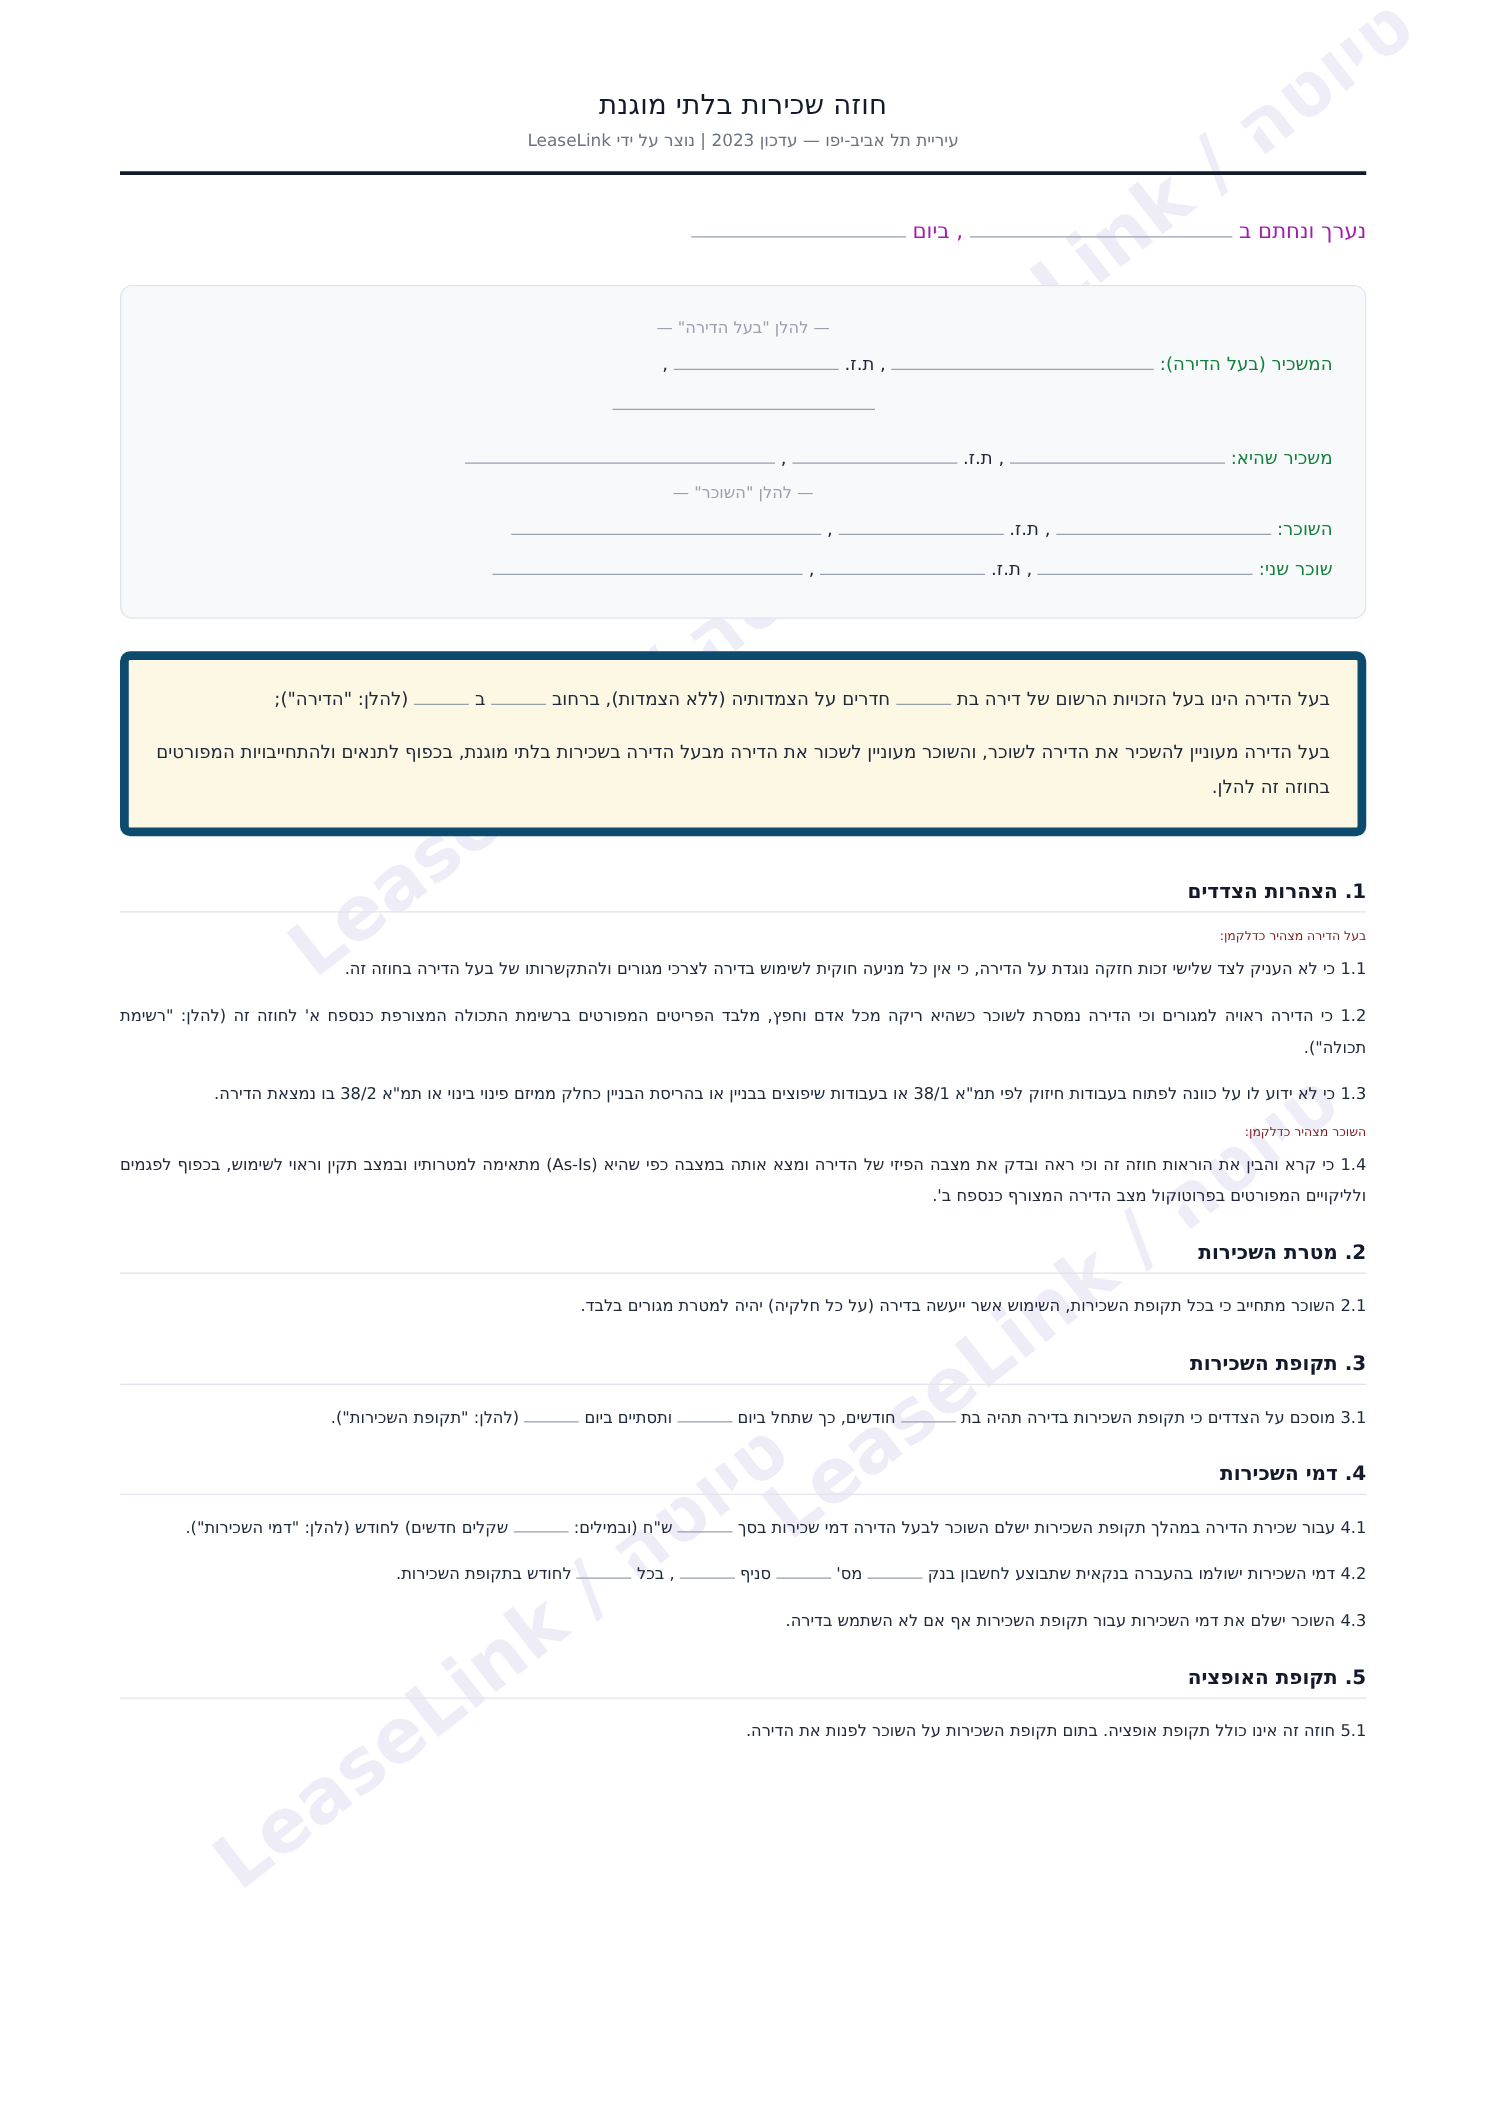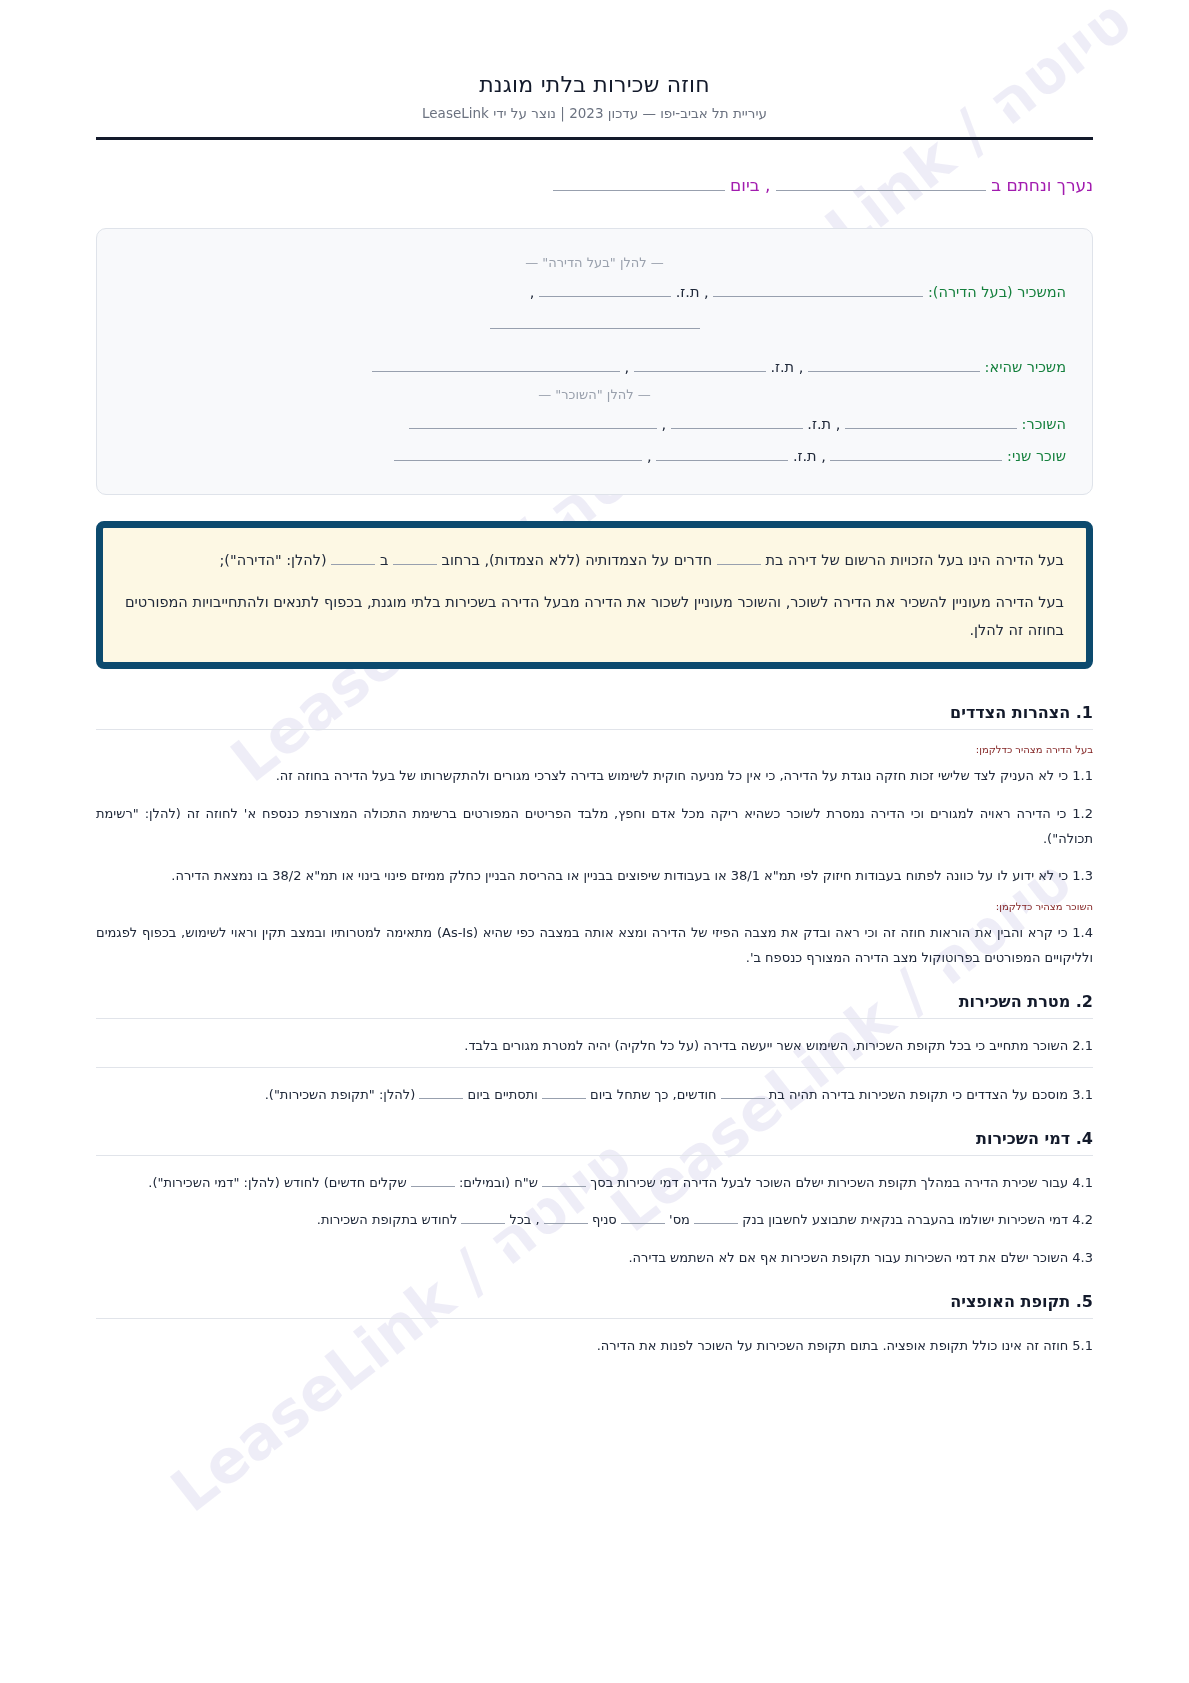--- a/index.html
+++ b/index.html
@@ -280,20 +280,21 @@
     <div class="section">
       <div class="section-title">2. מטרת השכירות</div>
       <div class="section-rule"></div>
       <p class="clause">
         <span class="clause-num">2.1</span>
         <span>השוכר מתחייב כי בכל תקופת השכירות, השימוש אשר ייעשה בדירה (על כל חלקיה) יהיה למטרת מגורים בלבד.</span>
       </p>
     </div>
 
     <div class="section">
+      <div class="section-title">3. תקופת השכירות</div>
       <div class="section-rule"></div>
       <p class="clause">
         <span class="clause-num">3.1</span>
         <span>מוסכם על הצדדים כי תקופת השכירות בדירה תהיה בת</span>
         <span class="blank b-xs"></span>
         <span>חודשים, כך שתחל ביום</span>
         <span class="blank b-xs"></span>
         <span>ותסתיים ביום</span>
         <span class="blank b-xs"></span>
         <span>(להלן: "תקופת השכירות").</span>

